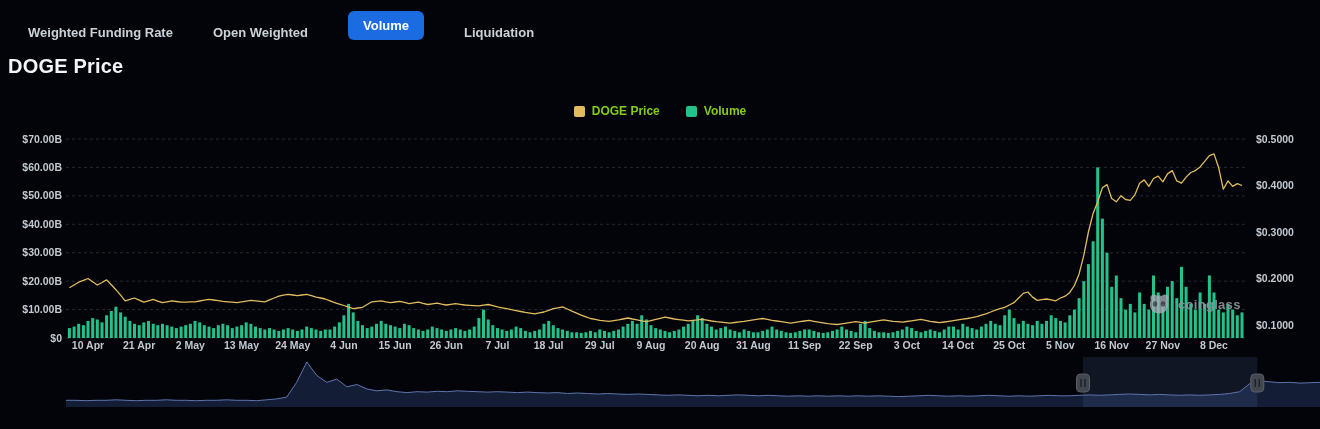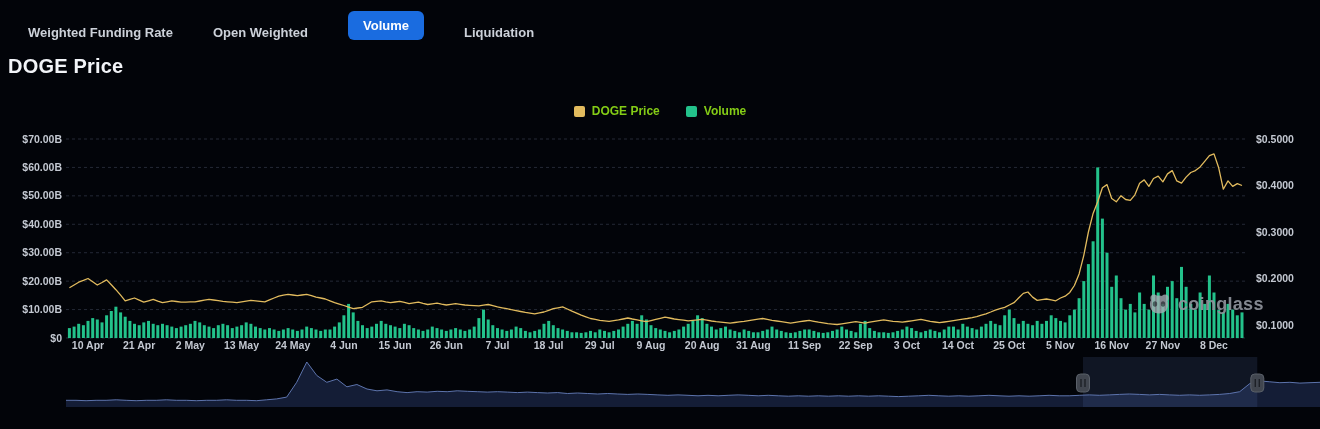--- a/index.html
+++ b/index.html
@@ -24,21 +24,21 @@
   .legend-label { color:#84cc16; font-size:12px; font-weight:700; }
   
   .main-svg { position:absolute; top:130px; left:0; }
   .nav-svg  { position:absolute; top:356px; left:0; }
   .grid   { stroke:#242936; stroke-width:1; stroke-dasharray:3 3; }
   .axl    { fill:#c3c8d1; font-size:10.5px; font-weight:600; }
   .xl     { fill:#c3c8d1; font-size:10.5px; font-weight:600; text-anchor:middle; }
   
   .watermark { position:absolute; top:291px; left:1146px; display:flex;
                align-items:center; gap:6px; opacity:.92; pointer-events:none; }
-  .watermark-text { color:#8e939b; font-size:18px; font-weight:700; letter-spacing:.3px; }
+  .watermark-text { color:#8e939b; font-size:13px; font-weight:700; letter-spacing:.3px; }
 </style>
 </head>
 <body>
 
 <div class="screen">
 
   <div class="tabs">
     <div class="tab">Weighted Funding Rate</div>
     <div class="tab">Open Weighted</div>
     <div class="tab active">Volume</div>

